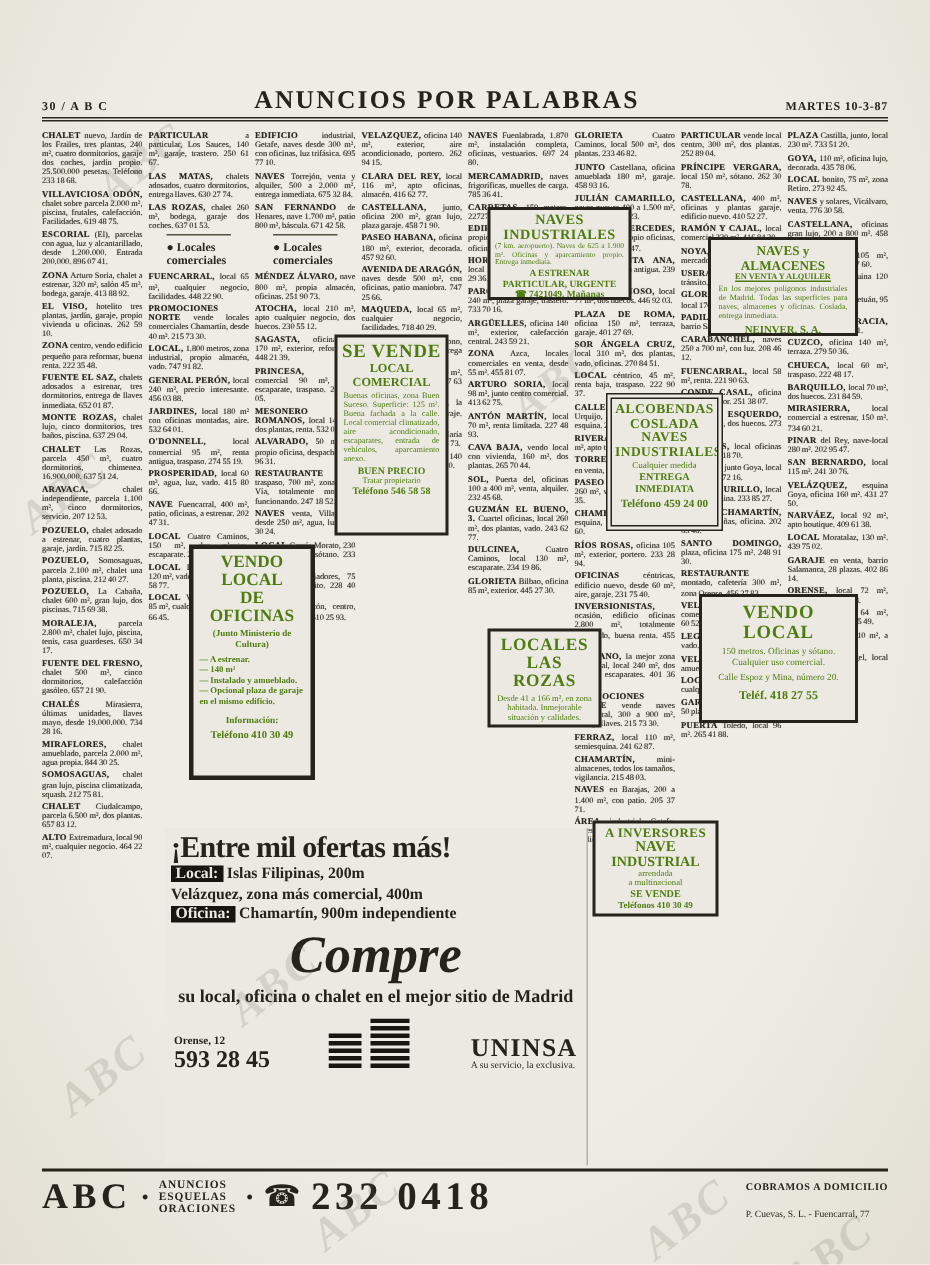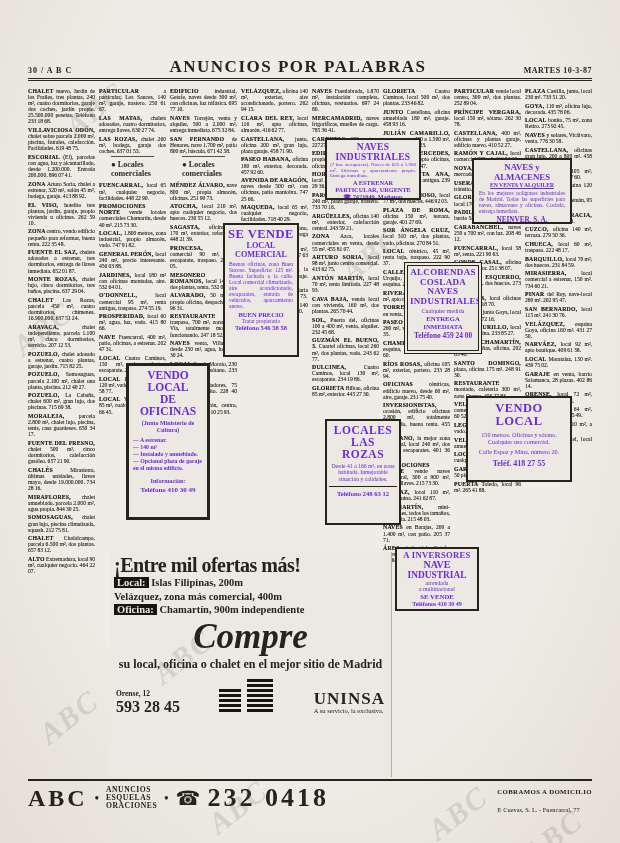--- a/index.html
+++ b/index.html
@@ -14,21 +14,21 @@
   .hdr .dt{font-size:8px;font-weight:bold;letter-spacing:.5px;padding-bottom:3px;}
   
   .col{position:absolute;top:88px;width:67px;overflow:hidden;z-index:1;}
   .ad{margin:0 0 2.5px;font-size:5.6px;line-height:6.1px;text-align:justify;color:#3a362c;
       text-shadow:0 0 .5px rgba(58,54,44,.7);word-spacing:-.3px;}
   .ad b{font-size:5.8px;letter-spacing:.2px;color:#2b2820;}
   .shead{font-weight:bold;font-size:8px;line-height:9px;border-top:1px solid #55503f;
          padding:3px 0 1px;margin:2px 12px 3px;color:#2b2820;}
   
   .adbox{position:absolute;background:#ece9e2;border:2px solid #26231b;z-index:3;
-         text-align:center;color:#6d28d9;padding:3px 2px;box-sizing:border-box;overflow:hidden;}
+         text-align:center;color:#4d7c0f;padding:3px 2px;box-sizing:border-box;overflow:hidden;}
   .b1{left:126px;top:363px;width:84px;height:157px;border-width:3px;}
   .b1 .t{font-weight:900;font-size:11.5px;line-height:12px;}
   .b1 .s{font-weight:bold;font-size:6px;line-height:7px;margin:3px 0;}
   .b1 .li{font-size:5.8px;line-height:7px;text-align:left;font-weight:bold;padding:0 2px;}
   .b1 .inf{font-weight:bold;font-size:6.2px;margin-top:5px;}
   .b1 .ph{font-weight:900;font-size:7px;margin-top:2px;}
   .b2{left:223px;top:223px;width:76px;height:134px;}
   .b2 .t1{font-weight:900;font-size:12.5px;line-height:13px;letter-spacing:.5px;}
   .b2 .t2{font-weight:900;font-size:8.2px;line-height:9px;margin-bottom:2px;}
   .b2 .bd{font-size:5.5px;line-height:6px;text-align:justify;padding:0 2px;}
@@ -38,21 +38,21 @@
   .b3{left:325px;top:138px;width:96px;height:62px;padding:2px;}
   .b3 .t{font-weight:900;font-size:9.5px;line-height:10px;letter-spacing:.3px;}
   .b3 .bd{font-size:5px;line-height:5.5px;text-align:justify;padding:0 1px;}
   .b3 .l1,.b3 .l2{font-weight:900;font-size:6.3px;line-height:7px;}
   .b3 .ph{font-weight:900;font-size:6.3px;line-height:7px;}
   .b4{left:404px;top:262px;width:78px;height:92px;border:4px double #26231b;padding:2px;}
   .b4 .l{font-weight:900;font-size:9px;line-height:9.5px;letter-spacing:.3px;}
   .b4 .s{font-size:6px;line-height:7px;margin-top:2px;}
   .b4 .e{font-weight:900;font-size:6.8px;line-height:8px;}
   .b4 .ph{font-weight:900;font-size:7.4px;line-height:9px;}
-  .b5{left:325px;top:419px;width:76px;height:106px;}
+  .b5{left:325px;top:419px;width:76px;height:66px;}
   .b5 .t{font-weight:900;font-size:11.5px;line-height:12px;letter-spacing:.5px;}
   .b5 .bd{font-size:5.7px;line-height:6.4px;margin-top:3px;padding:0 2px;}
   .b5 .ph{font-weight:900;font-size:6.6px;margin-top:4px;border-top:1px solid #26231b;padding-top:3px;}
   .b6{left:395px;top:547px;width:84px;height:64px;padding:2px;}
   .b6 .t1{font-weight:900;font-size:8.6px;line-height:9px;letter-spacing:.3px;}
   .b6 .t2{font-weight:900;font-size:10px;line-height:10px;}
   .b6 .t3{font-weight:900;font-size:9.4px;line-height:10px;}
   .b6 .s{font-size:5.8px;line-height:6.3px;}
   .b6 .v{font-weight:900;font-size:6.8px;line-height:8px;}
   .b6 .ph{font-size:6px;line-height:7px;font-weight:bold;}

